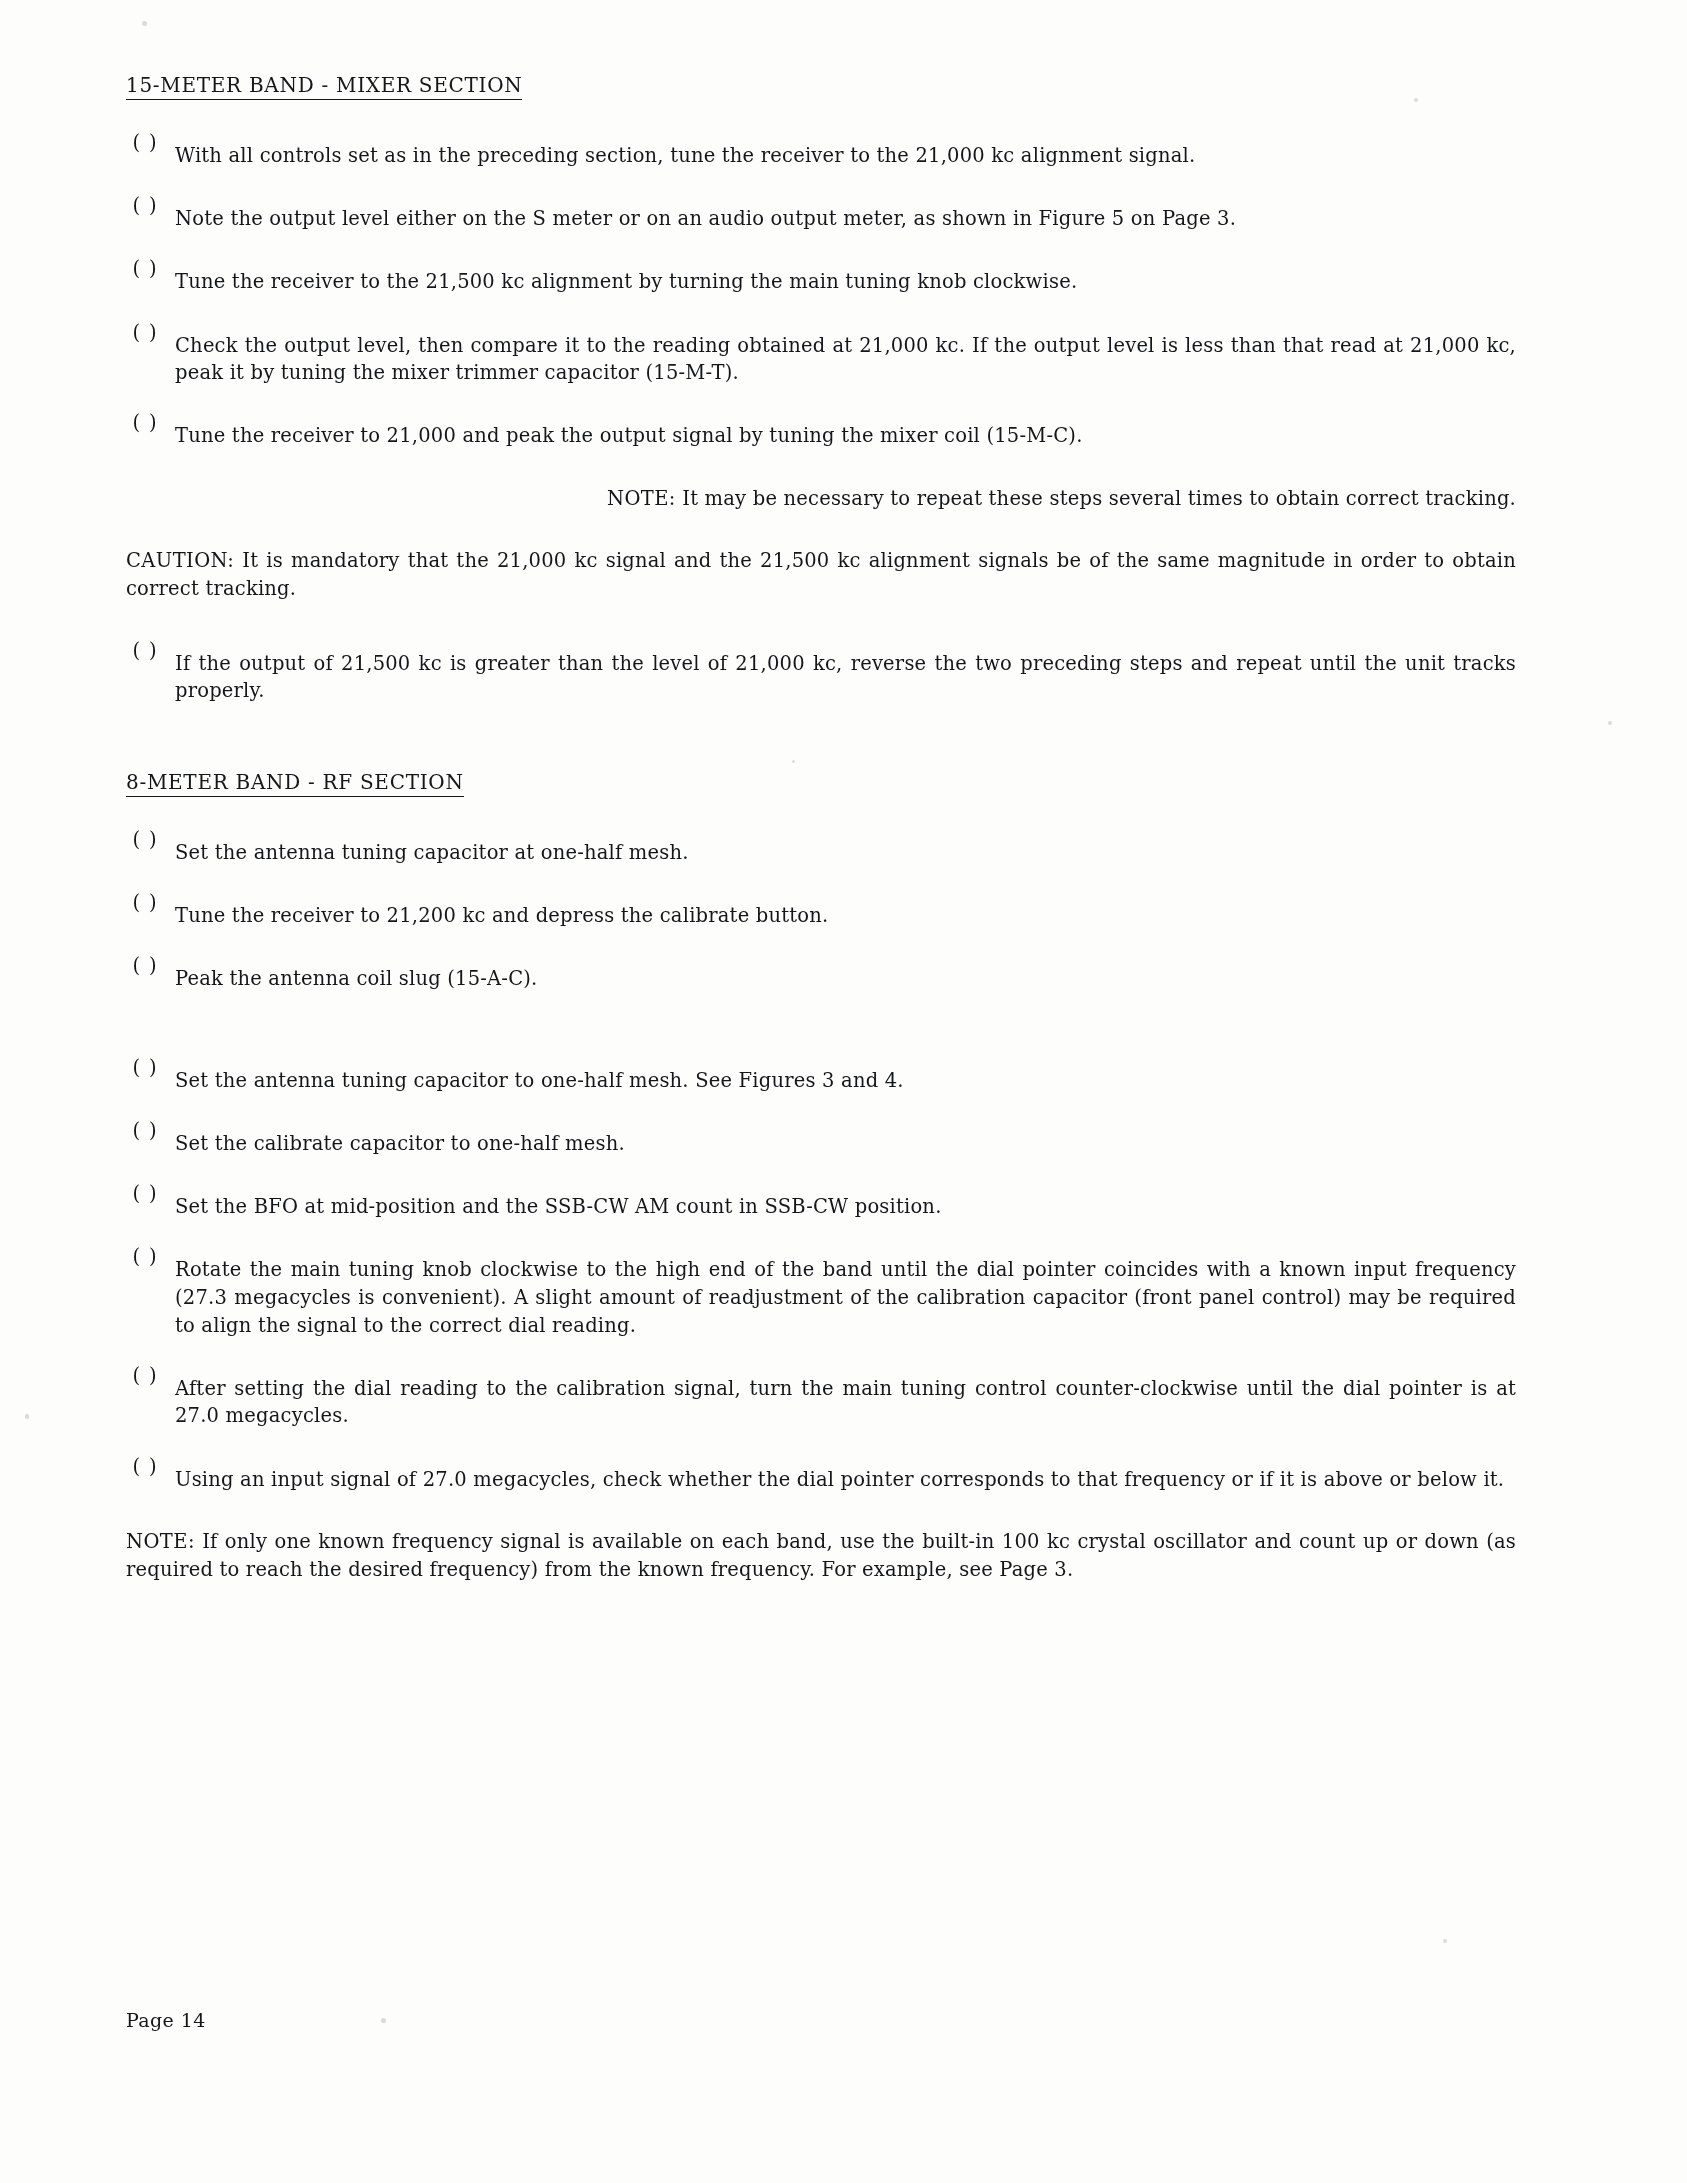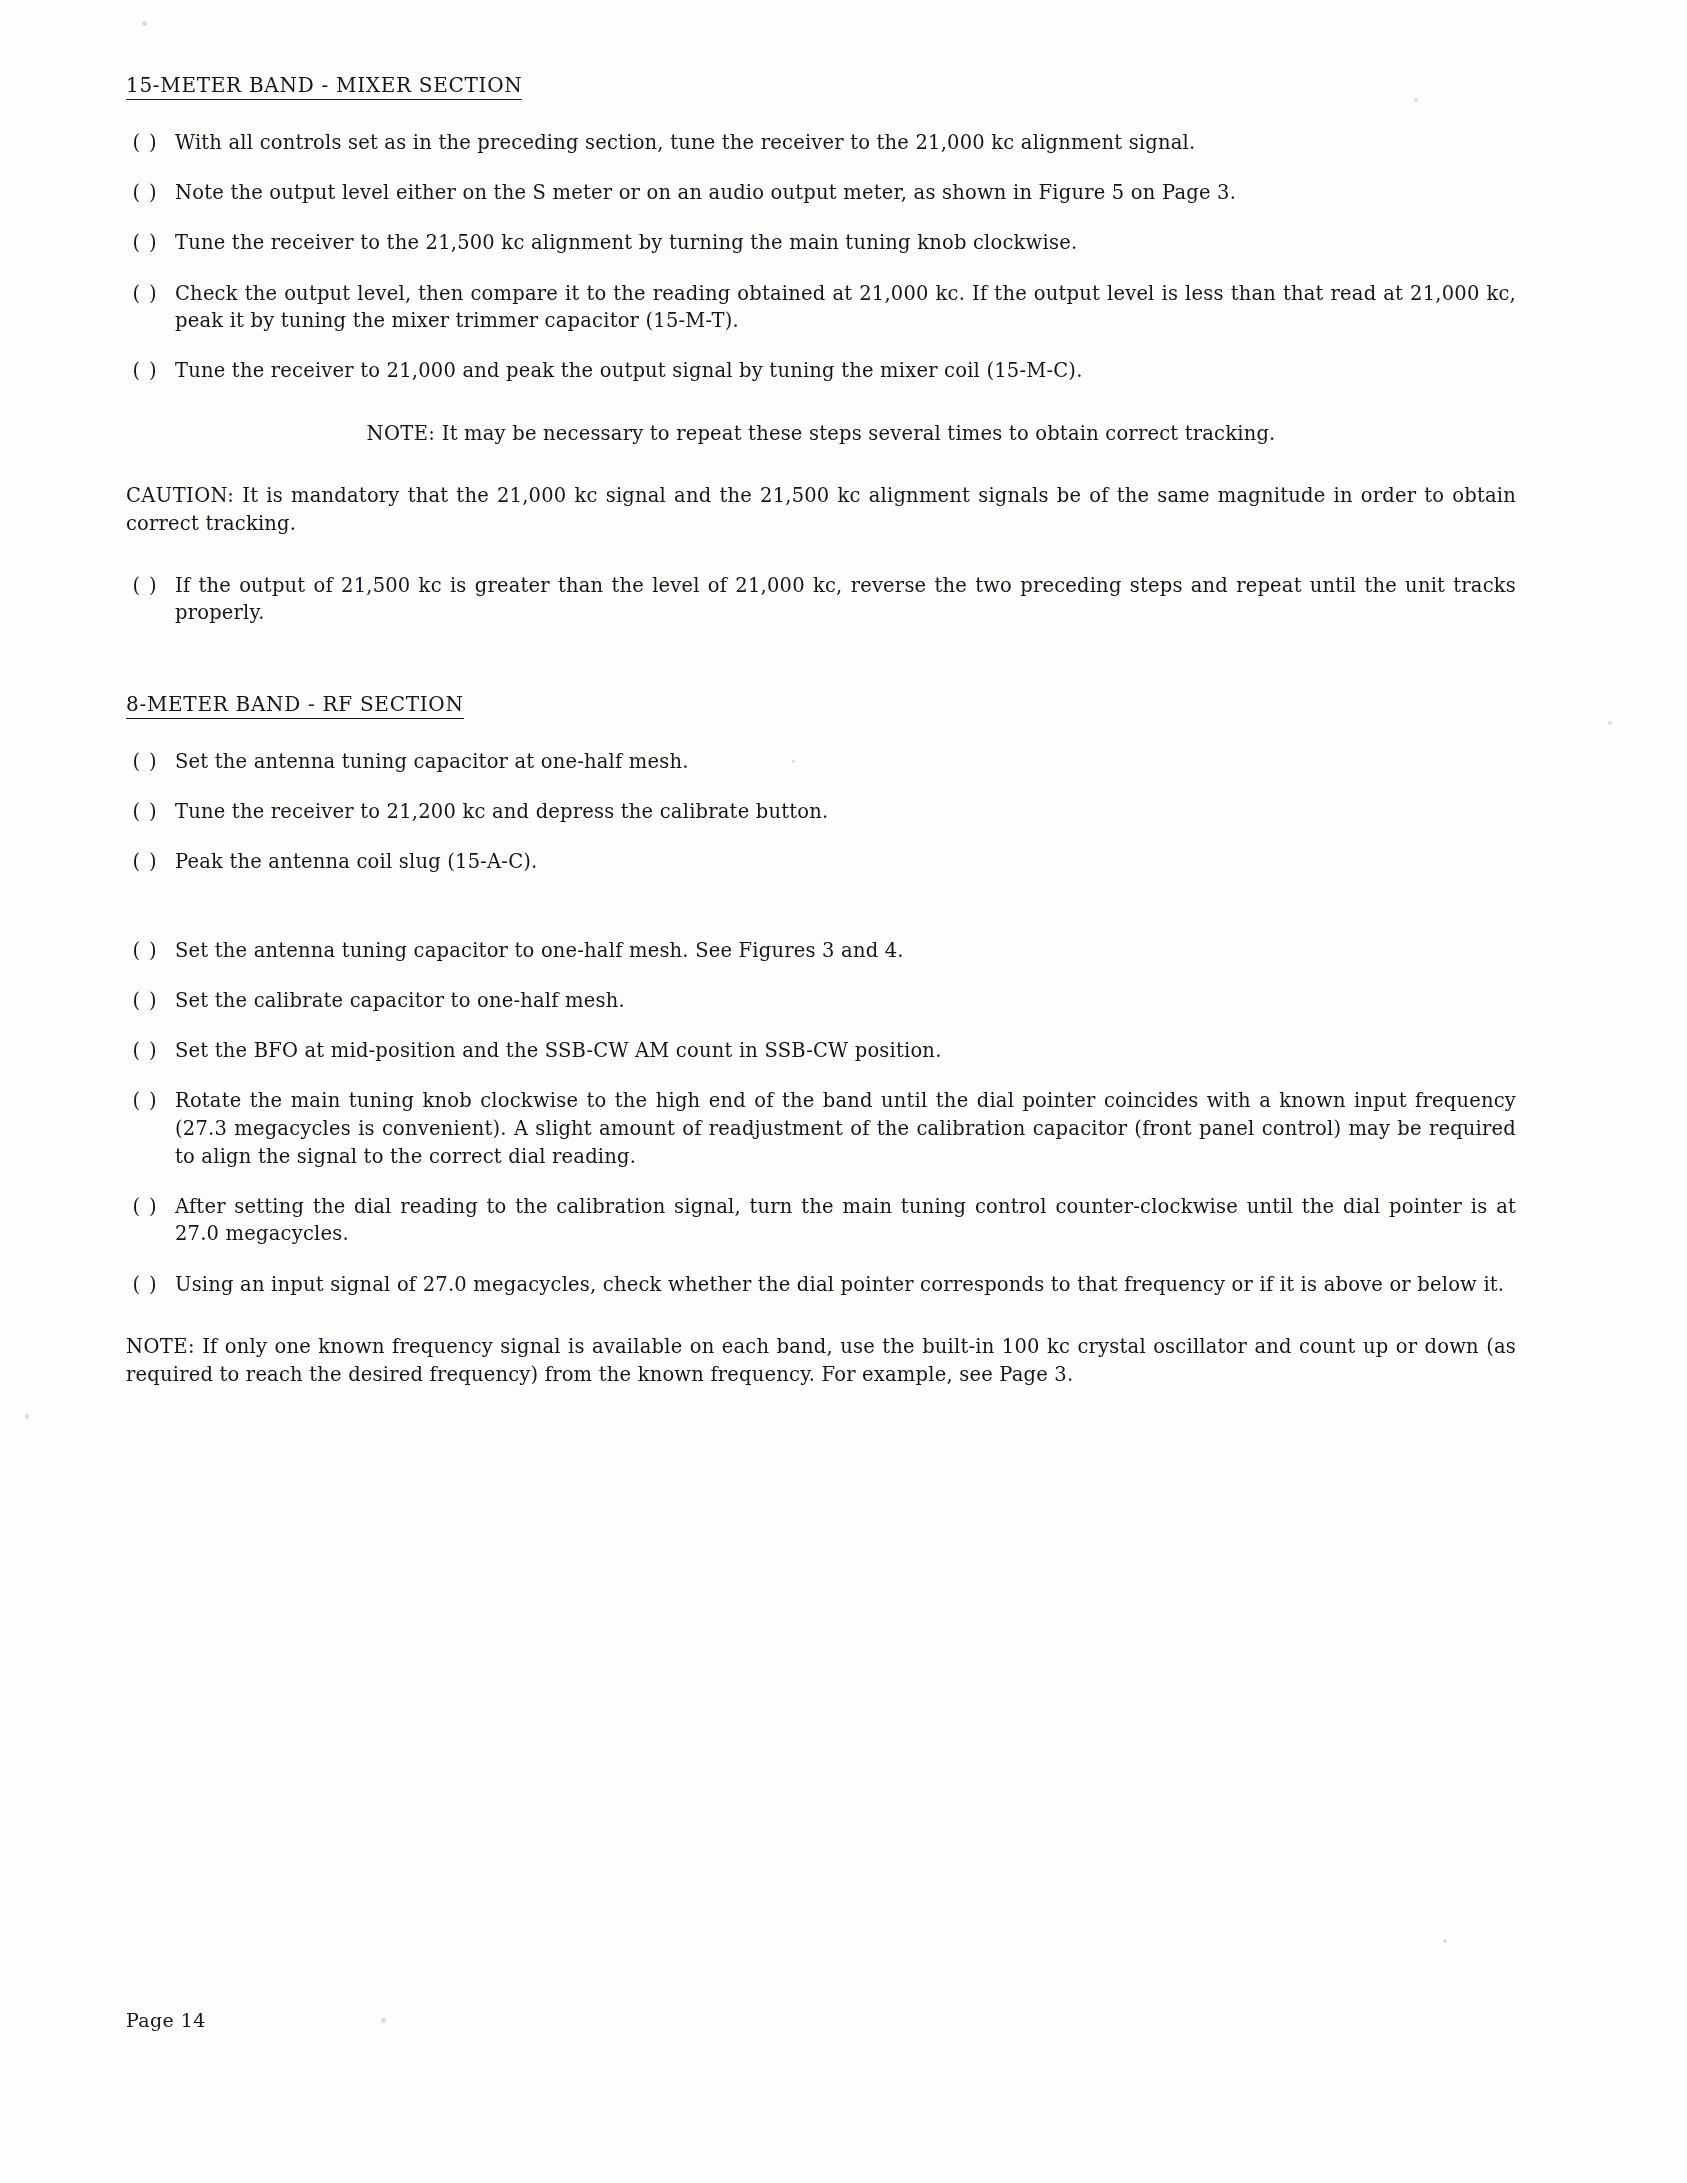--- a/index.html
+++ b/index.html
@@ -54,33 +54,34 @@
     font-size: 19.5px;
     letter-spacing: 1.3px;
     padding-left: 6.6px;
     box-sizing: border-box;
   }
   .item .text {
     flex: 1 1 auto;
     text-align: justify;
     text-justify: inter-word;
     letter-spacing: 0.2px;
+    margin-top: 13px;
   }
   .item.nojustify .text {
     text-align: left;
   }
   .para {
     font-size: 19.5px;
     line-height: 1.42;
     margin-bottom: 22.5px;
     text-align: justify;
     letter-spacing: 0.2px;
   }
   .para.left {
-    text-align: center;
+    text-align: right;
   }
   .para .lead {
     letter-spacing: 0.4px;
   }
   .gap-sm { height: 12px; }
   .gap-md { height: 26.5px; }
   .gap-lg { height: 42px; }
   .footer {
     position: absolute;
     left: 126px;

